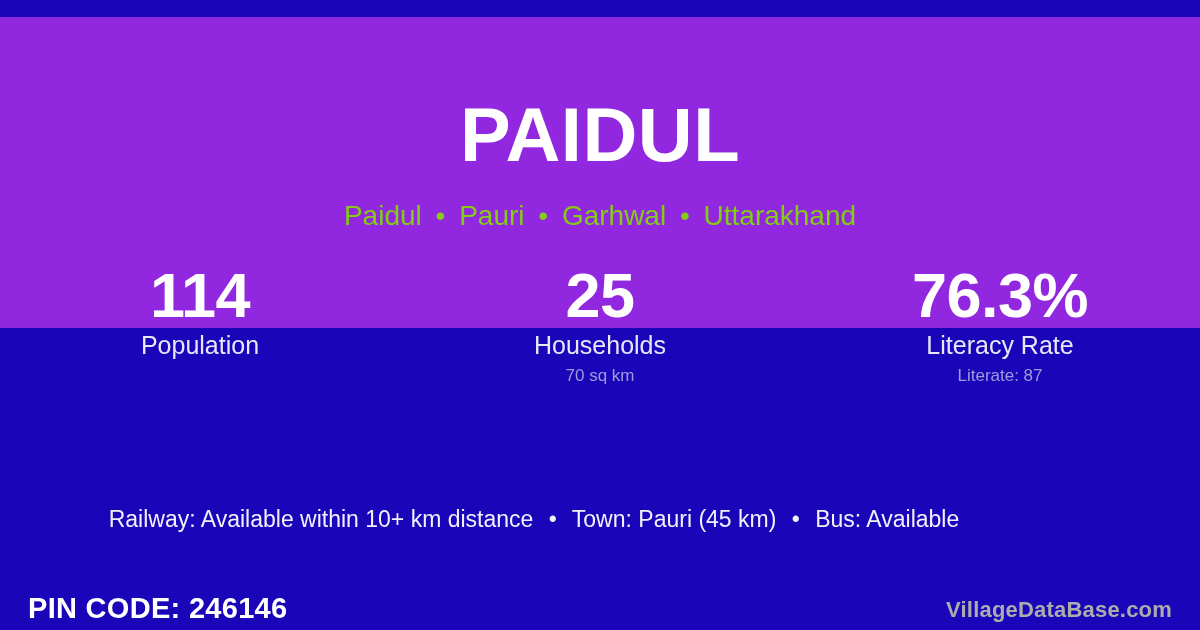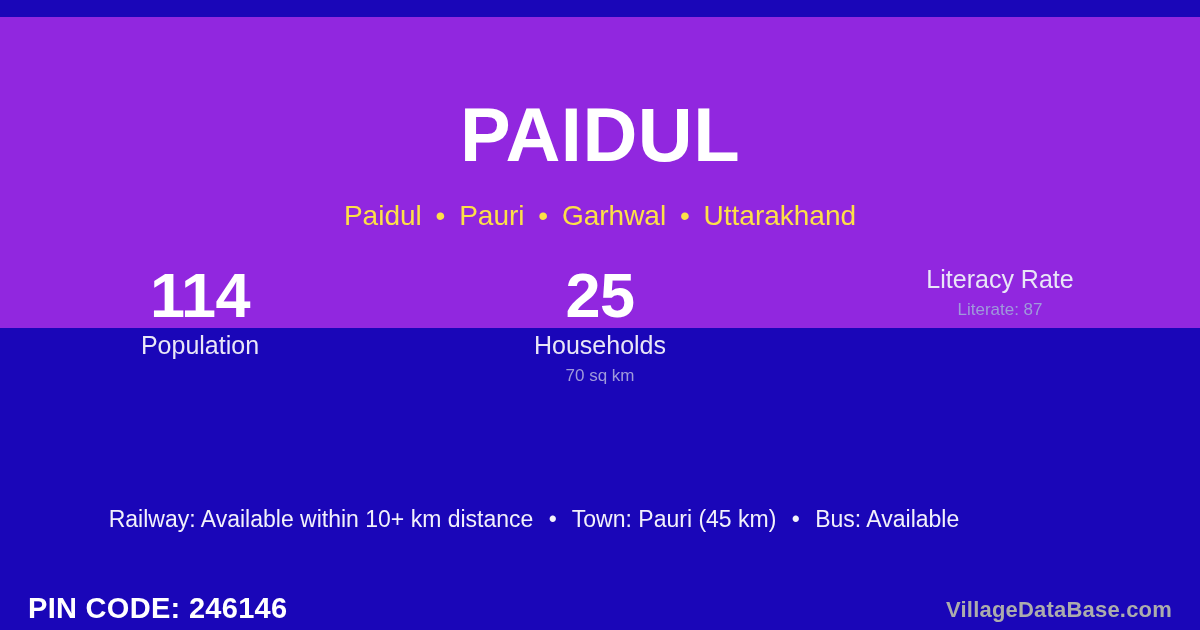--- a/index.html
+++ b/index.html
@@ -48,21 +48,21 @@
   }
 
   .breadcrumb {
     position:absolute;
     top:182px; left:0;
     width:1200px;
     text-align:center;
     font-size:28px;
     font-weight:normal;
     line-height:1.2;
-    color:#fde047;
+    color:#84cc16;
   }
   .breadcrumb .sep { padding:0 6px; }
 
   
   .stats {
     position:absolute;
     top:245px; left:0;
     width:1200px;
     display:flex;
   }
@@ -149,20 +149,21 @@
       <div class="stat-label">Population</div>
     </div>
 
     <div class="stat">
       <div class="stat-value">25</div>
       <div class="stat-label">Households</div>
       <div class="stat-sub">70 sq km</div>
     </div>
 
     <div class="stat">
+      <div class="stat-value">76.3%</div>
       <div class="stat-label">Literacy Rate</div>
       <div class="stat-sub">Literate: 87</div>
     </div>
 
   </div>
 
   <div class="infra">
     <span>Railway: Available within 10+ km distance</span>
     <span class="sep">•</span>
     <span>Town: Pauri (45 km)</span>

